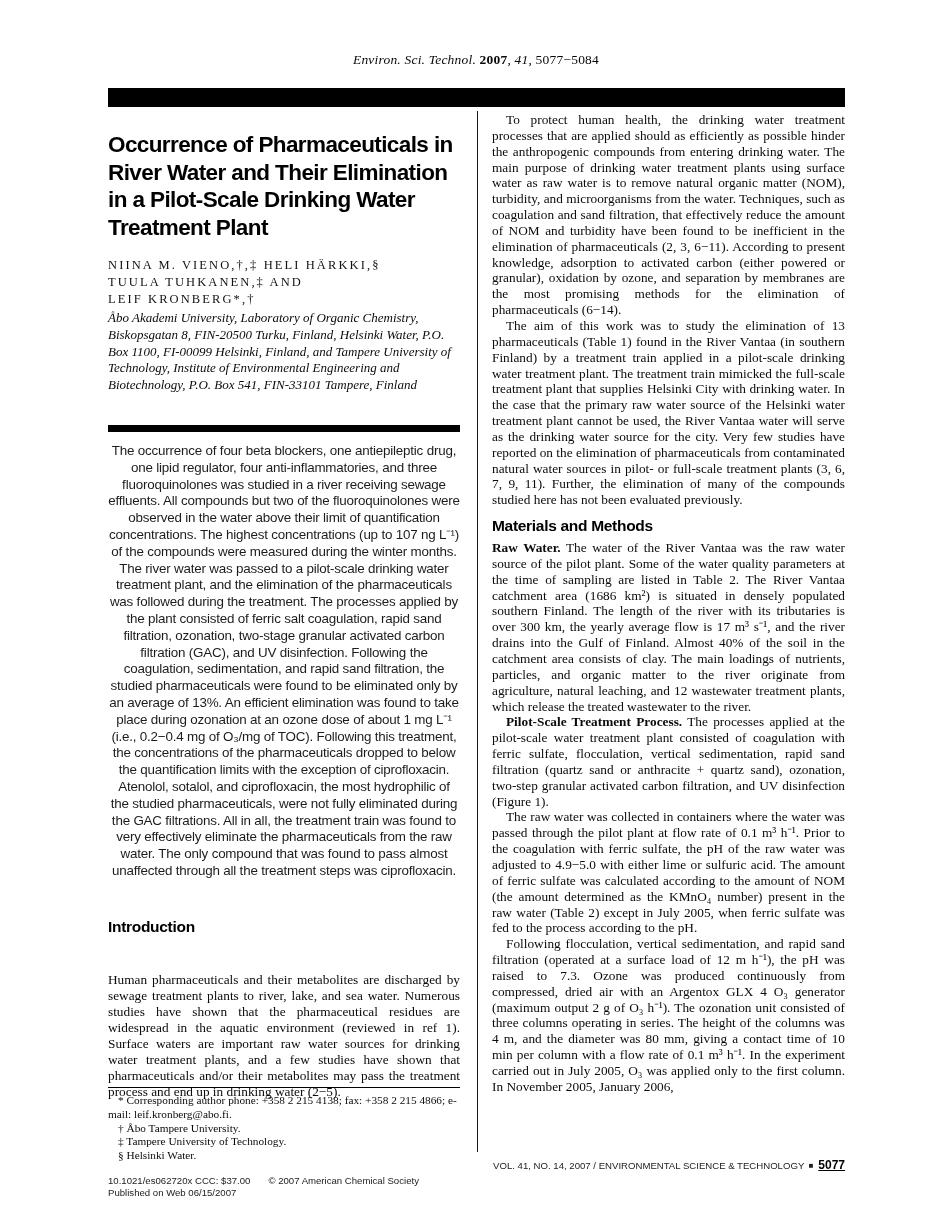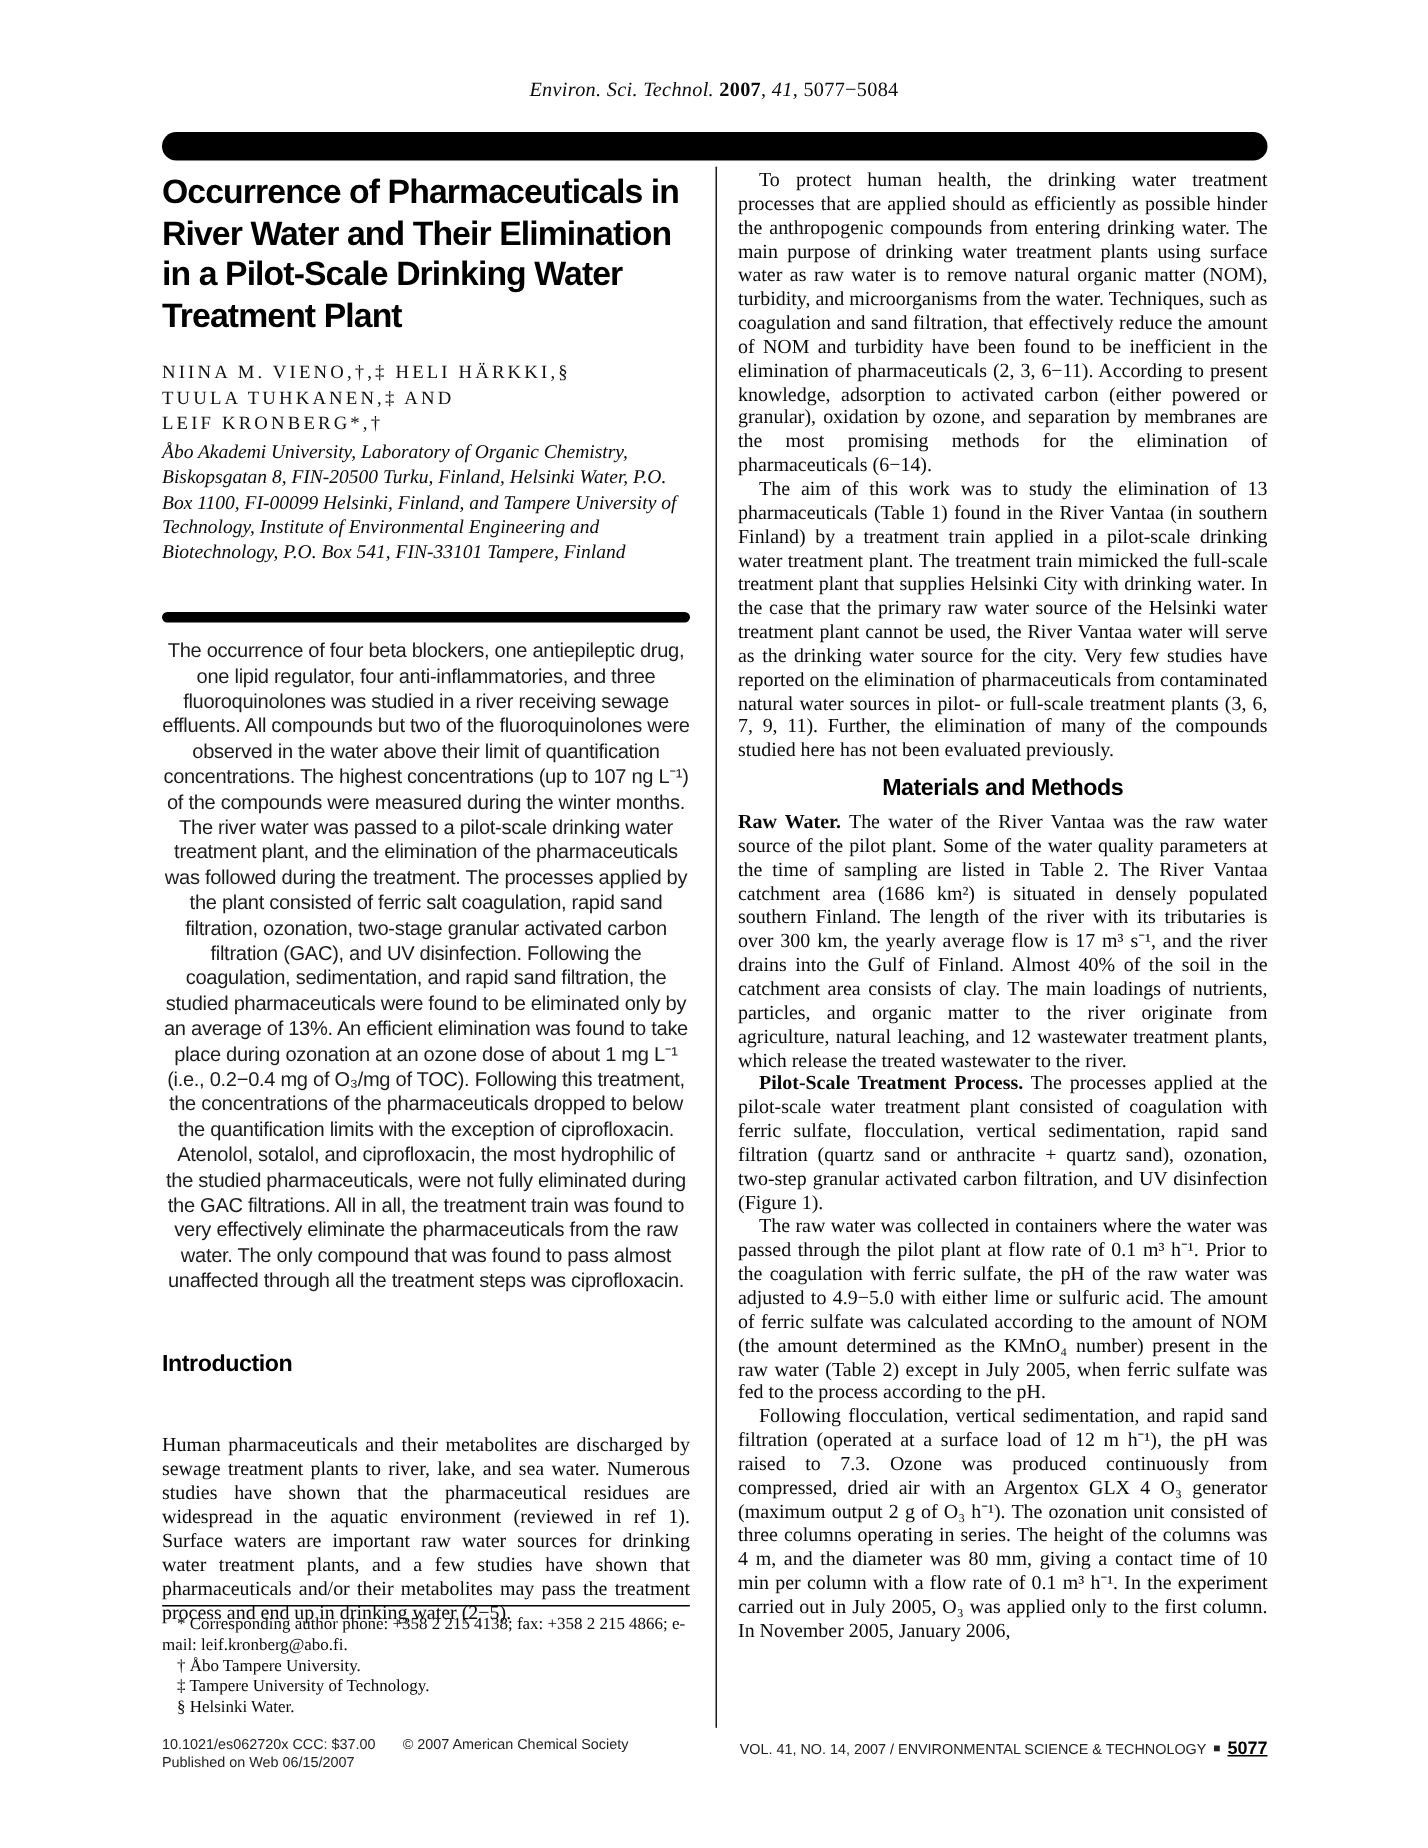--- a/index.html
+++ b/index.html
@@ -1,32 +1,32 @@
 <!DOCTYPE html>
 <html><head>
 <meta charset="utf-8">
 <style>
-  * { margin:0; padding:0; box-sizing:border-box;border-radius:32px; }
+  * { margin:0; padding:0; box-sizing:border-box; }
   html,body { background:#ffffff; }
   .page {
     position:relative; width:952px; height:1232px; background:#ffffff;
     font-family:"Liberation Serif", serif; color:#0a0a0a; overflow:hidden;
   }
   
   .journal-header {
     position:absolute; top:52px; left:0; width:100%;
     text-align:center; font-size:13.5px; letter-spacing:.2px;
   }
   .journal-header .it { font-style:italic; }
   .journal-header .bd { font-weight:bold; }
   .topbar { position:absolute; left:108px; top:88px; width:737px; height:19px; background:#000; }
   .colrule { position:absolute; left:477px; top:111px; width:1px; height:1041px; background:#1a1a1a; }
 
   
-  .col-left  { position:absolute; left:108px; top:0; width:352px; height:1148px; }
+  .col-left  { position:absolute; left:108px; top:17px; width:352px; height:1148px; }
   .col-right { position:absolute; left:492px; top:112px; width:353px; }
 
   
   .article-title {
     position:absolute; top:114px; left:0; width:356px;
     font-family:"Liberation Sans", sans-serif; font-weight:bold;
     font-size:22.5px; line-height:27.5px; letter-spacing:-0.6px; color:#000;
   }
   .authors {
     position:absolute; top:240px; left:0; width:356px;
@@ -62,21 +62,21 @@
     position:absolute; top:1158px; left:0; width:352px;
     font-family:"Liberation Sans", sans-serif; font-size:9.6px; line-height:11.5px; color:#222;
   }
   .footer-left .gap { display:inline-block; width:18px; }
 
   
   .body-para {
     font-size:13.3px; line-height:15.85px; text-align:justify;
     text-indent:14px; width:353px;
   }
-  .mat-heading { margin-top:9px; margin-bottom:5px;text-align:center; }
+  .mat-heading { margin-top:9px; margin-bottom:5px; }
   .lead-bold { font-weight:bold; }
   .footer-right {
     position:absolute; right:107px; top:1158px; width:480px; text-align:right;
     font-family:"Liberation Sans", sans-serif; font-size:9.6px; color:#222; white-space:nowrap;
   }
   .footer-right .sq { font-size:8px; position:relative; top:-1px; padding:0 2px; }
   .footer-right .pagenum { font-weight:bold; font-size:12px; color:#000;text-decoration:underline; }
 </style>
 </head>
 <body>

